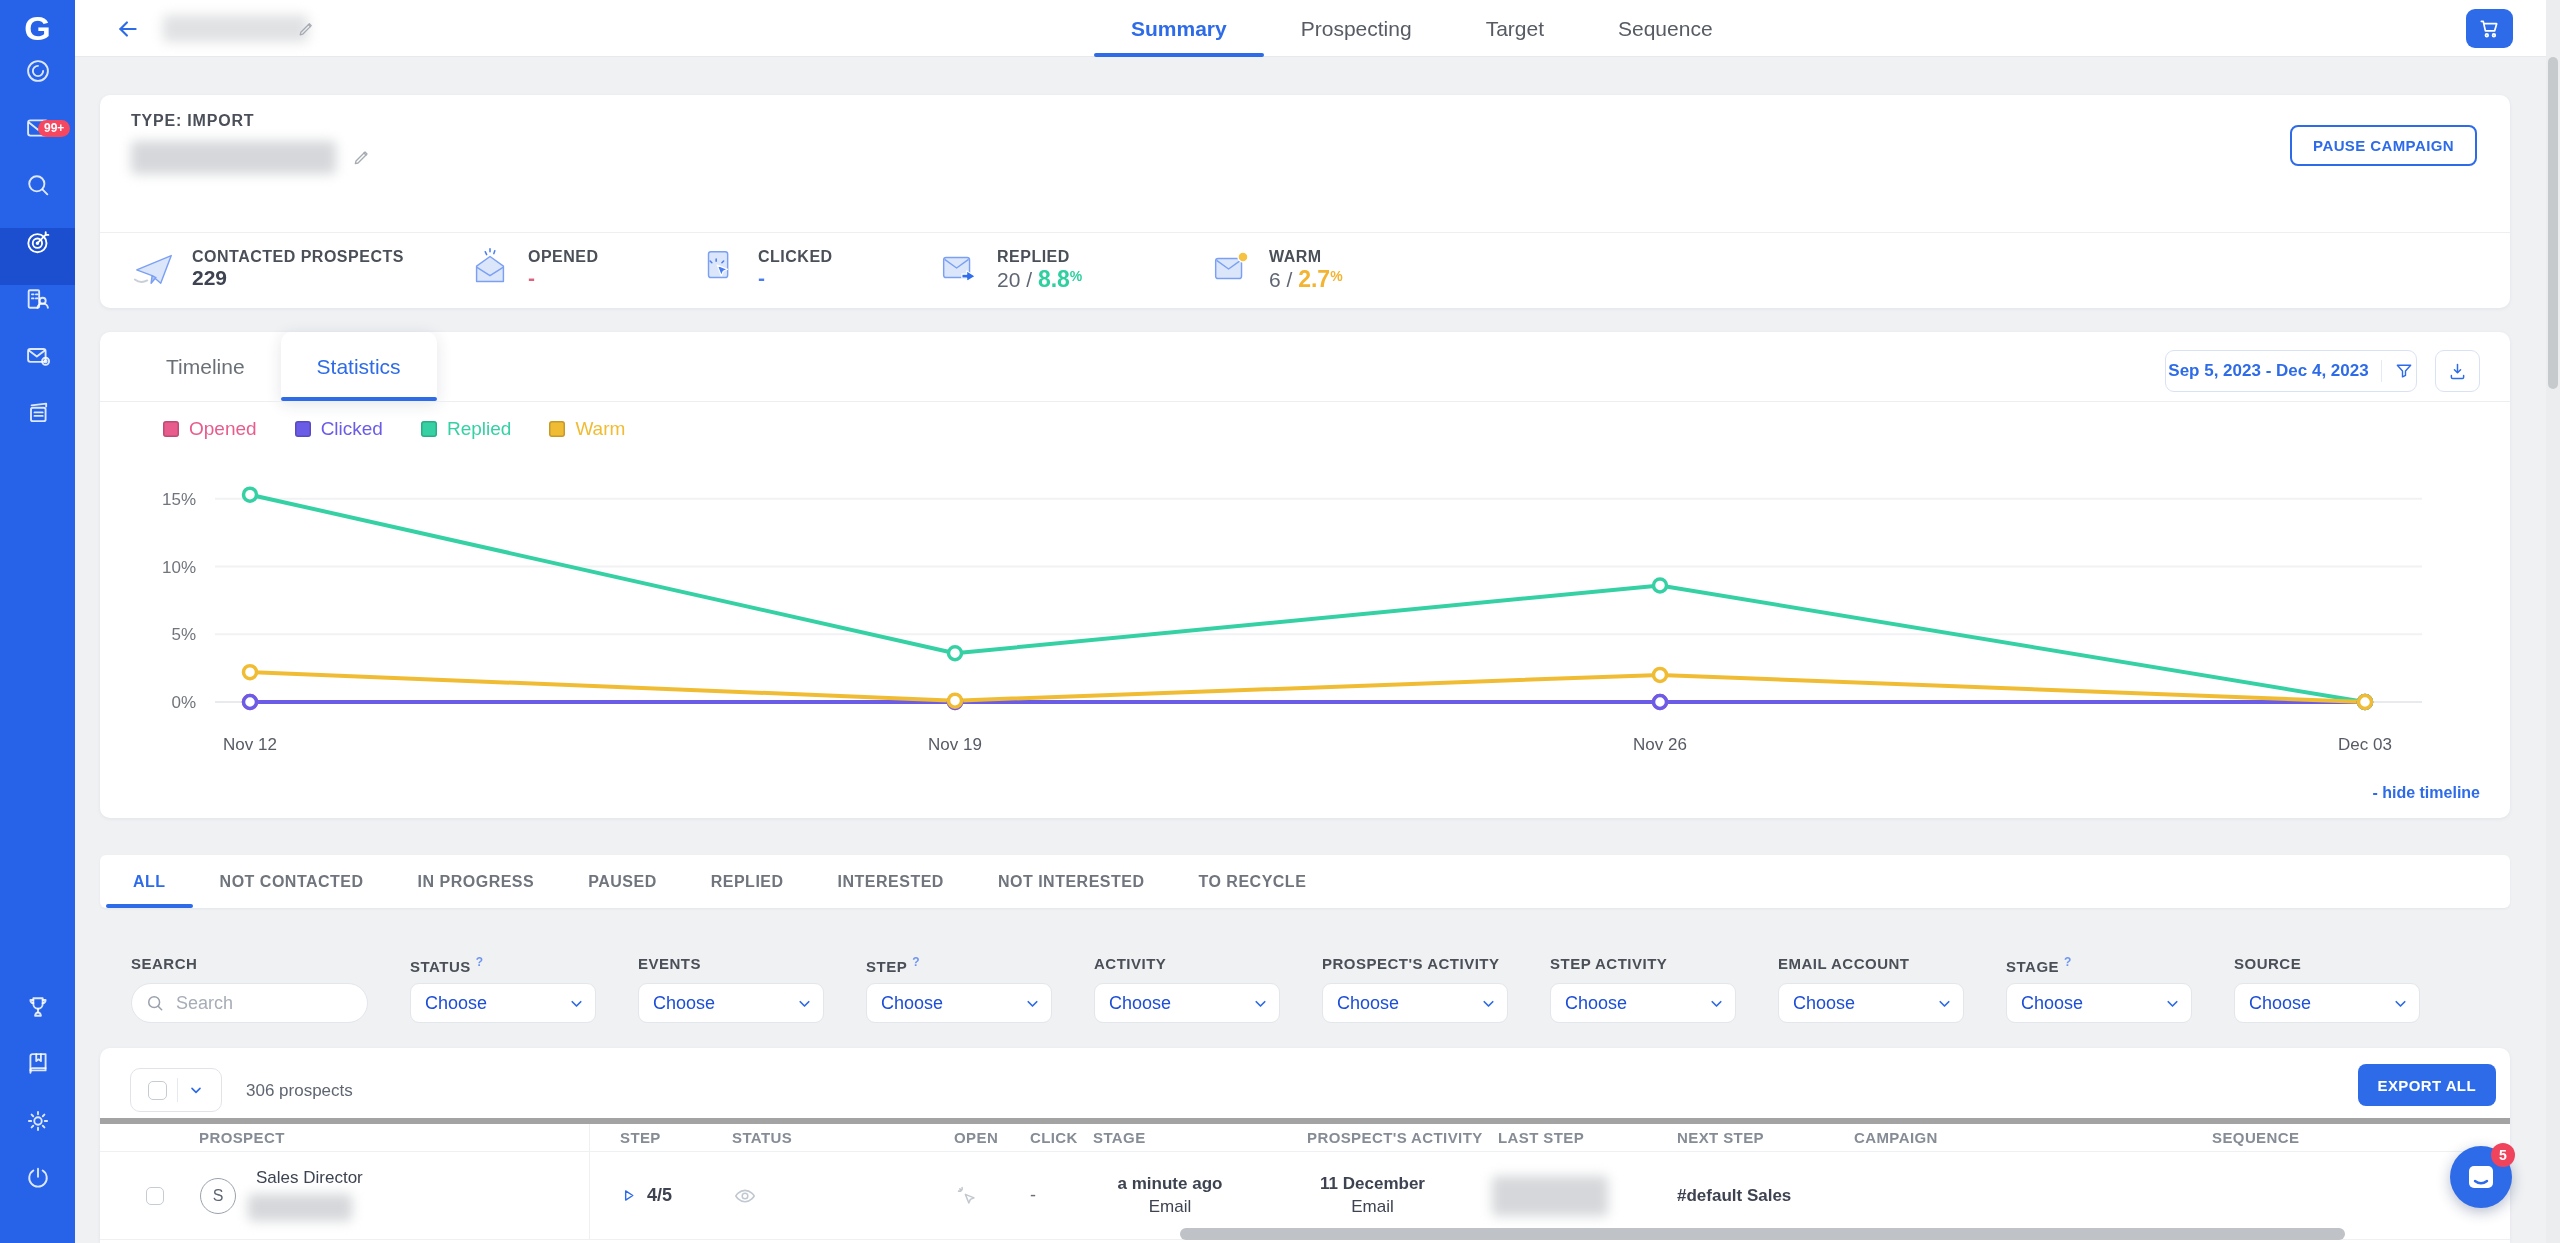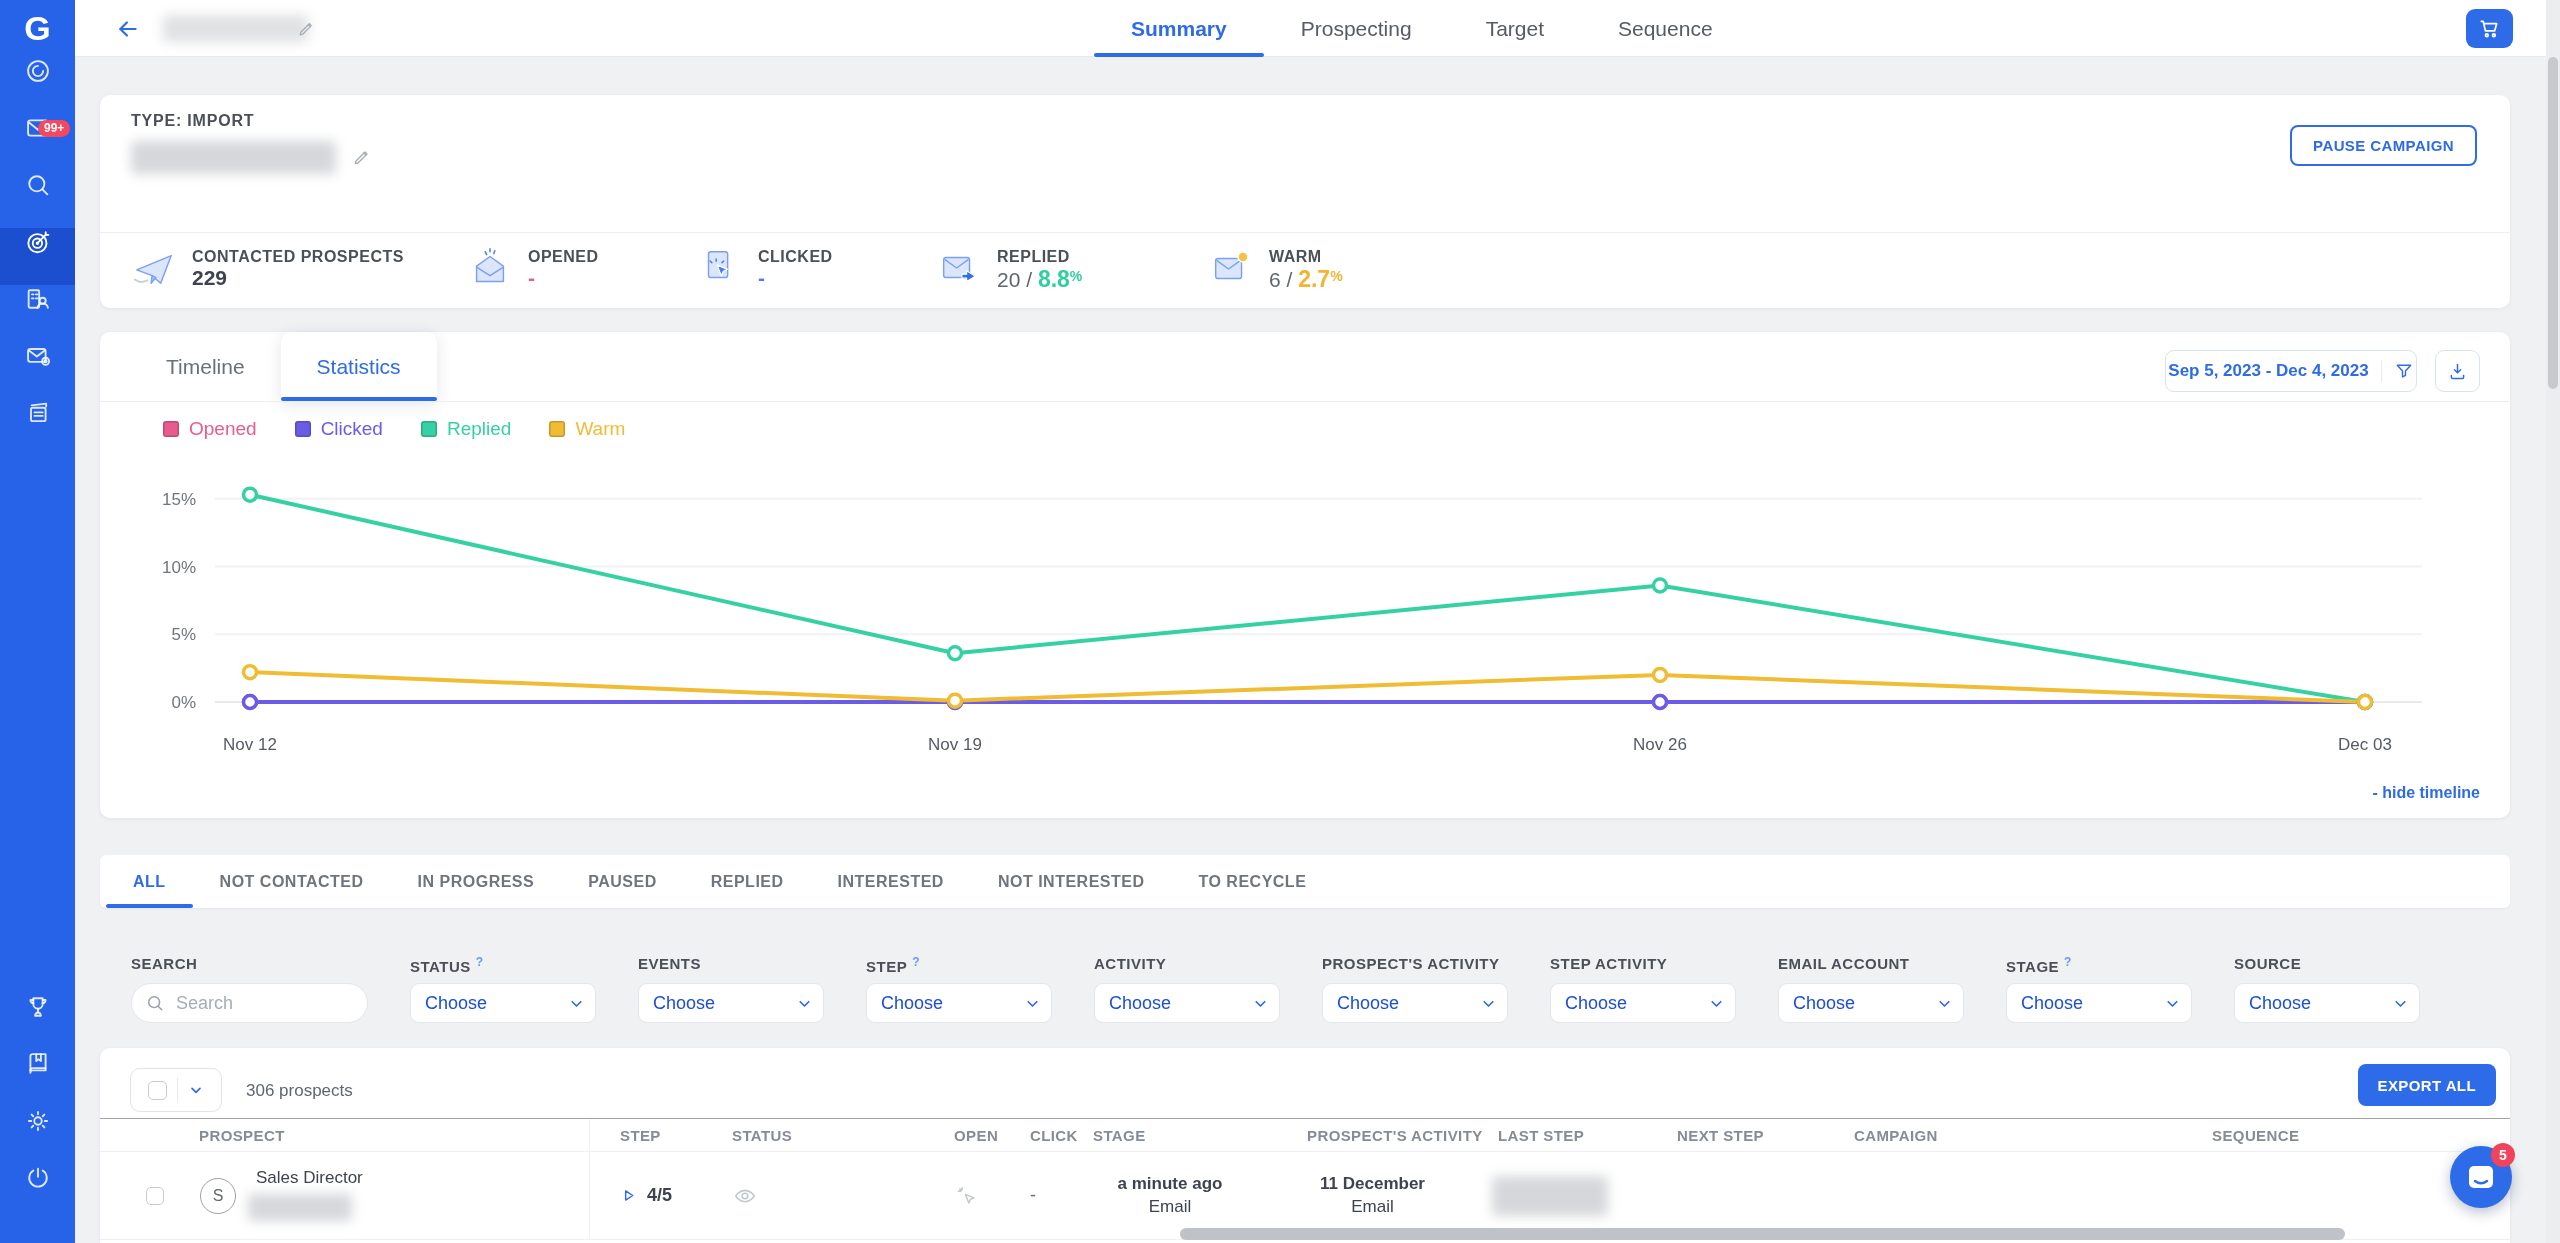--- a/index.html
+++ b/index.html
@@ -95,21 +95,21 @@
 
 
 #table-card{left:100px;top:1048px;width:2410px;height:195px;border-radius:10px 10px 0 0;overflow:hidden}
 .select-all{position:absolute;left:30px;top:20px;width:92px;height:44px;border:1px solid #e0e4e9;border-radius:10px;display:flex;align-items:center;justify-content:center;gap:10px;cursor:pointer;background:#fff}
 .cb{display:inline-block;width:19px;height:19px;border:1px solid #c6ccd4;border-radius:5px;background:#fff}
 .sa-div{width:1px;height:24px;background:#e6e9ed}
 .sa-chev svg{width:16px;height:16px;color:#2e6be8;stroke-width:2.4px}
 .count-text{position:absolute;left:146px;top:33px;font-size:17px;color:#5f6672}
 .export-btn{position:absolute;right:14px;top:16px;height:42px;padding:0 20px;background:#2e6be8;border:none;border-radius:8px;color:#fff;font-size:15px;font-weight:bold;letter-spacing:.4px;cursor:pointer;font-family:inherit}
 .grid{display:grid;grid-template-columns:490px 112px 222px 76px 63px 214px 191px 179px 177px 358px 328px}
-#thead{position:absolute;left:0;right:0;top:70px;height:34px;border-top:1px solid #a3a3a3;border-bottom:1px solid #eef0f2}
+#thead{position:absolute;left:0;right:0;top:70px;height:34px;border-top:6px solid #a3a3a3;border-bottom:1px solid #eef0f2}
 .th{display:flex;align-items:center;padding-left:30px;font-size:15px;font-weight:bold;letter-spacing:.4px;color:#868c96;white-space:nowrap;overflow:visible}
 .th.first{padding-left:99px}
 .first{border-right:1px solid #eef0f2}
 #tbody{position:absolute;left:0;right:0;top:104px}
 .trow{height:88px;border-bottom:1px solid #eef0f2;background:#fff}
 .td{display:flex;align-items:center;padding-left:30px;overflow:visible;white-space:nowrap}
 .td-prospect{position:relative;padding-left:0}
 .row-cb{position:absolute;left:46px;top:35px;width:18px;height:18px}
 .avatar{position:absolute;left:100px;top:26px;width:36px;height:36px;border:1.5px solid #9aa2ad;border-radius:50%;display:flex;align-items:center;justify-content:center;font-size:16px;color:#5f6672;background:#fff}
 .p-title{position:absolute;left:156px;top:16px;font-size:17px;color:#3d4350}
@@ -624,20 +624,23 @@
           <div class="l1">a minute ago</div>
           <div class="l2">Email</div>
         </div>
         <div class="td td-center">
           <div class="l1">11 December</div>
           <div class="l2">Email</div>
         </div>
         <div class="td">
           <span class="blur-bar camp-cell-blur"></span>
         </div>
+        <div class="td">
+          <span class="seq-text">#default Sales</span>
+        </div>
       </div>
     </div>
   <div class="h-scroll"></div>
 </section>
 
 <div class="vtrack">
   <div class="vthumb"></div>
 </div>
 
 <div class="intercom">

